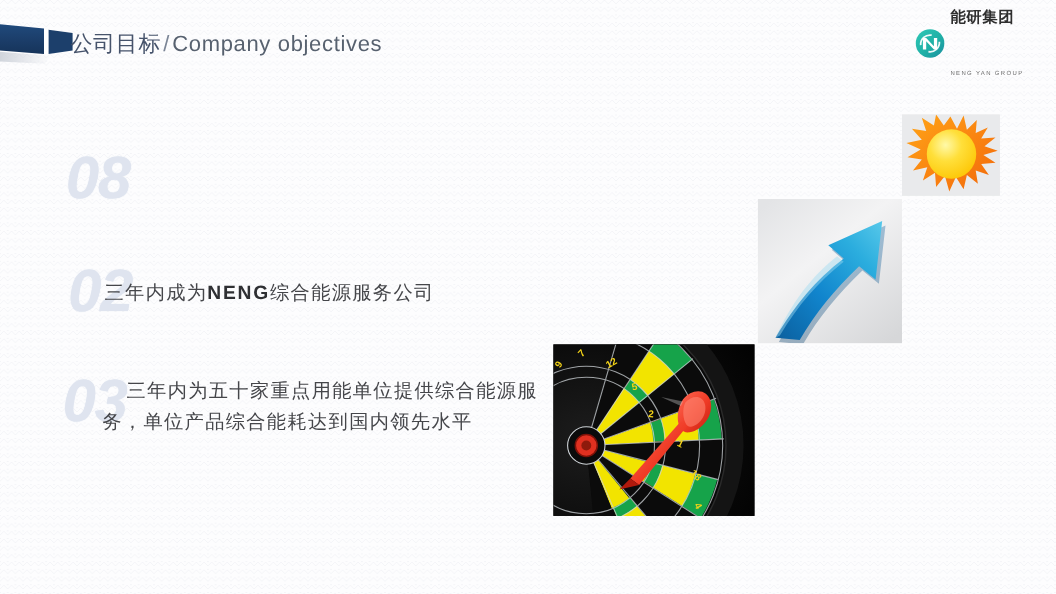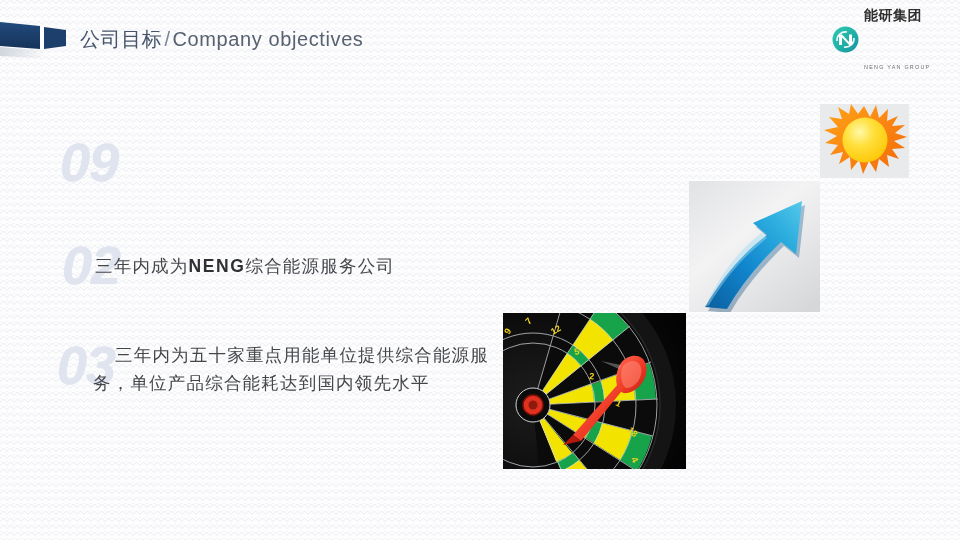--- a/index.html
+++ b/index.html
@@ -13,21 +13,21 @@
     background-color:#fdfdfe;
     background-image:
       repeating-linear-gradient(45deg, rgba(140,150,175,.085) 0 1px, transparent 1px 7px),
       repeating-linear-gradient(-45deg, rgba(140,150,175,.085) 0 1px, transparent 1px 7px);
     background-size:7px 7px,7px 7px;
   }
 
   
   .hdr-arrow{position:absolute;left:0;top:0;width:70px;height:62px;}
   .hdr-title{
-    position:absolute;left:80px;top:26px;
+    position:absolute;left:64px;top:26px;
     font-size:20px;letter-spacing:.6px;color:#4a5568;white-space:nowrap;
   }
   .hdr-title .cn{color:#46536b;}
   .hdr-title .sep{color:#7b8596;padding:0 2px;}
   .hdr-title .en{color:#57616f;}
 
   
   .logo{position:absolute;left:832px;top:22px;width:112px;height:34px;display:flex;align-items:center;gap:5px;}
   .logo-mark{width:27px;height:27px;flex:0 0 27px;}
   .logo-txt{display:flex;flex-direction:column;justify-content:center;line-height:1;gap:40px;}
@@ -117,21 +117,21 @@
         <path d="M44 24 A17 17 0 0 1 24 42" fill="none" stroke="#ffffff" stroke-width="3.2" opacity=".92"></path>
       </svg>
     </div>
     <div class="logo-txt">
       <div class="logo-cn">能研集团</div>
       <div class="logo-en">NENG YAN GROUP</div>
     </div>
   </div>
 
   <div class="obj" id="obj1">
-    <div class="obj-num">09</div>
+    <div class="obj-num">08</div>
   </div>
 
   <div class="obj" id="obj2">
     <div class="obj-num">02</div>
     <div class="obj-txt"><span>三年内成为</span><b>NENG</b><span>综合能源服务公司</span></div>
   </div>
 
   <div class="obj" id="obj3">
     <div class="obj-num">03</div>
     <div class="obj-txt">三年内为五十家重点用能单位提供综合能源服务，单位产品综合能耗达到国内领先水平</div>

